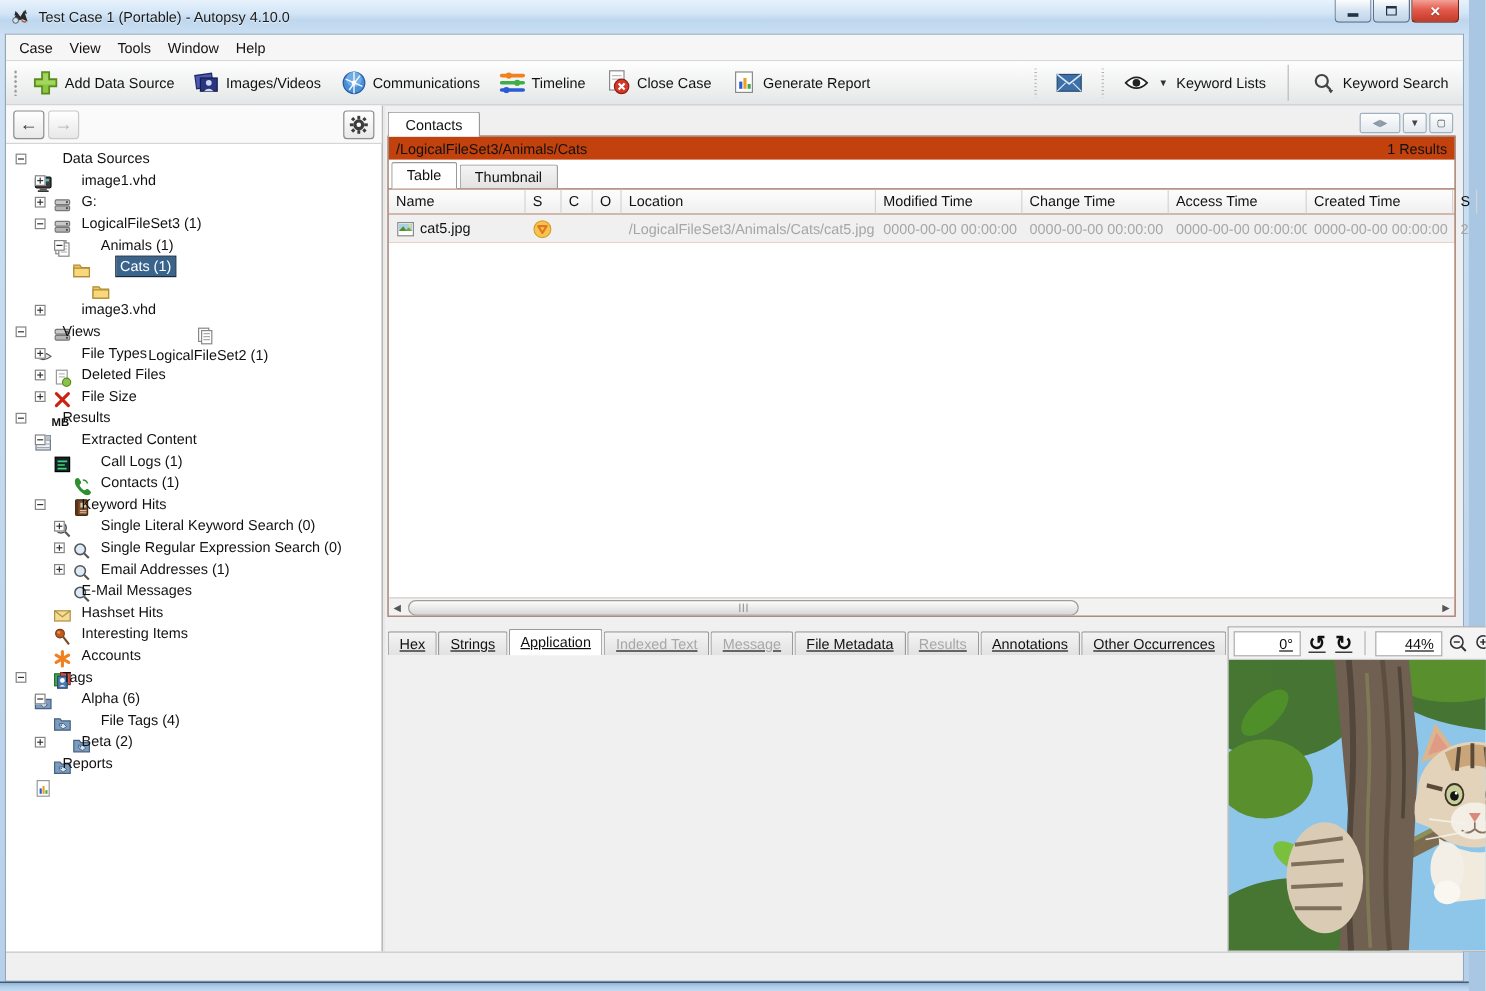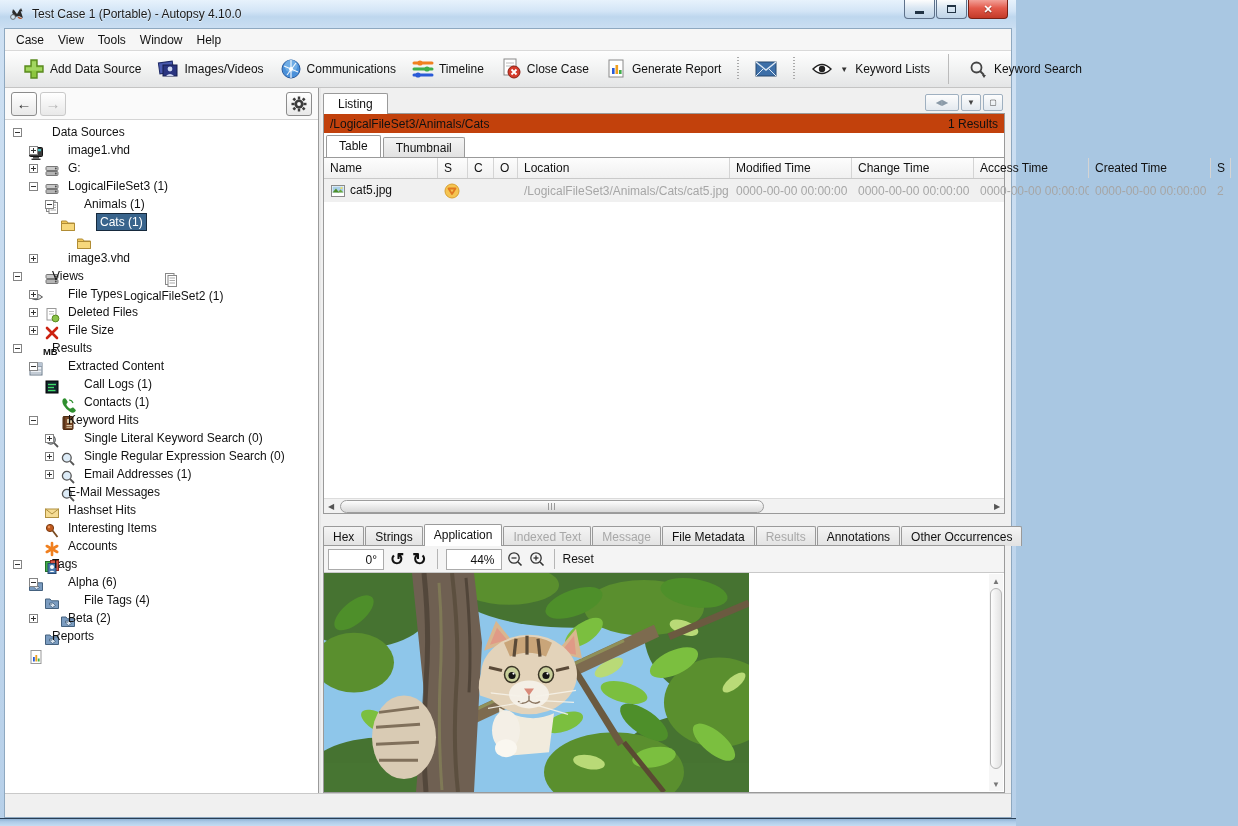--- a/index.html
+++ b/index.html
@@ -1,19 +1,19 @@
 <!DOCTYPE html>
 <html><head>
 <meta charset="utf-8">
 <style>
   * { margin:0; padding:0; box-sizing:border-box; }
   html,body { width:1238px; height:826px; }
   body { font-family:"Liberation Sans", sans-serif; font-size:12px; color:#111; background:#a9c7e2; overflow:hidden; }
 
-  .window { position:relative; width:1016px; height:826px;
+  .window { position:relative; width:1224px; height:826px;
     background:linear-gradient(#cfe1f3,#b7d0e9); }
   .win-inner { position:absolute; left:4px; right:4px; top:28px; bottom:8px;
     background:#f0f0f0; border:1px solid #8ea8c0; display:flex; flex-direction:column; }
 
   
   .titlebar { position:absolute; top:0; left:0; right:0; height:28px;
     background:linear-gradient(#e7f2fc 0%,#d3e5f6 40%,#bed7ee 60%,#cadef2 100%);
     display:flex; align-items:center; padding-left:8px; }
   .app-icon { width:18px; height:18px; margin-right:6px; flex:0 0 auto; }
   .title-text { font-size:12px; color:#1a1a1a; text-shadow:0 1px 1px rgba(255,255,255,.8); }
@@ -101,21 +101,21 @@
   .hs-arrow { width:14px; text-align:center; font-size:8px; color:#555; cursor:pointer; }
   .hs-track { flex:1; height:13px; position:relative; }
   .hs-thumb { position:absolute; left:2px; top:0; width:65%; height:13px; border:1px solid #9d9d9d; border-radius:7px;
     background:linear-gradient(#fdfdfd,#d8d8d8); display:flex; align-items:center; justify-content:center; cursor:pointer; }
   .hs-grip { display:flex; gap:2px; }
   .hs-grip i { width:1px; height:7px; background:#9a9a9a; }
 
   .panel-gap { height:9px; flex:0 0 auto; }
 
   
-  .bottom-panel { height:270px; flex:0 0 auto; display:flex; flex-direction:column; }
+  .bottom-panel { height:270px; flex:0 0 auto; display:flex; flex-direction:row;text-decoration:underline; }
   .bottom-tabs { height:23px; display:flex; align-items:flex-end; flex:0 0 auto; }
   .b-tab { height:20px; padding:3px 9px; border:1px solid #9a9a9a; border-bottom:none; border-radius:2px 2px 0 0;
     background:linear-gradient(#f4f4f4,#e2e2e2); margin-right:1px; white-space:nowrap; cursor:pointer; }
   .b-tab.active { background:#fff; height:22px; position:relative; z-index:2; }
   .b-tab.disabled { color:#a8a8a8; cursor:default; }
   .viewer-box { flex:1 1 auto; border:1px solid #9a9a9a; background:#fff; margin-top:-1px;
     display:flex; flex-direction:column; min-height:0; }
   .viewer-toolbar { height:27px; background:#f4f4f4; border-bottom:1px solid #c9c9c9;
     display:flex; align-items:center; padding:0 4px; gap:4px; flex:0 0 auto; }
   .vt-field { width:56px; height:21px; border:1px solid #ababab; background:#fff; text-align:right;
@@ -636,21 +636,21 @@
               <span class="t-label">Reports</span>
             </div>
           </div>
       </div>
 
       <div class="splitter"></div>
 
       <div class="right-panel">
         <div class="listing-tabbar">
           <div class="listing-tab">
-            <span>Listing</span>
+            <span>Contacts</span>
           </div>
           <div class="tabbar-btns">
             <div class="tabbar-btn arrow-pair">◀▶</div>
             <div class="tabbar-btn dark">▼</div>
             <div class="tabbar-btn dark">▢</div>
           </div>
         </div>
 
         <div class="listing-box">
           <div class="path-row">

